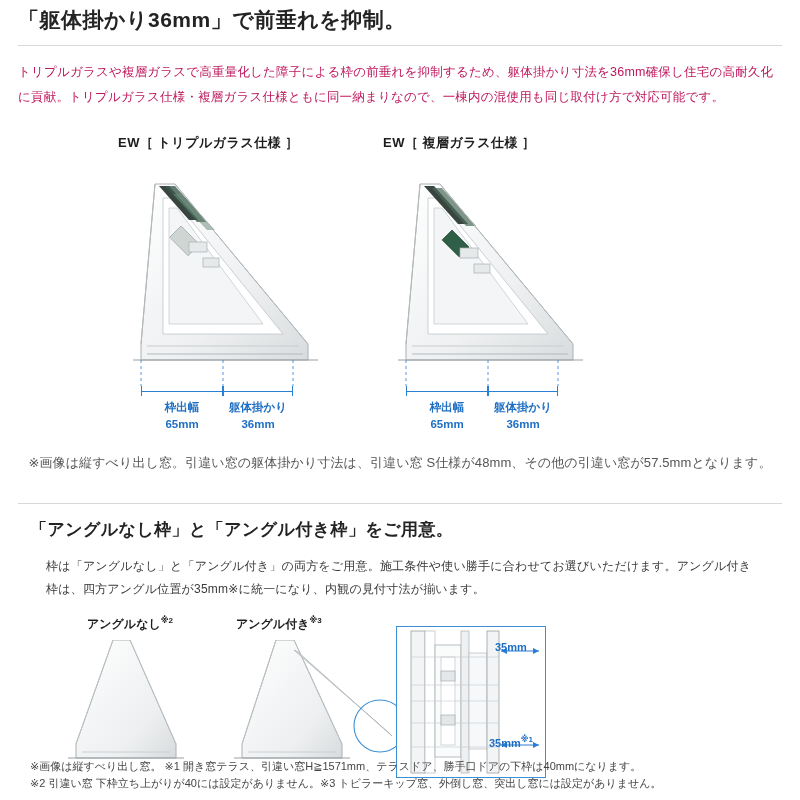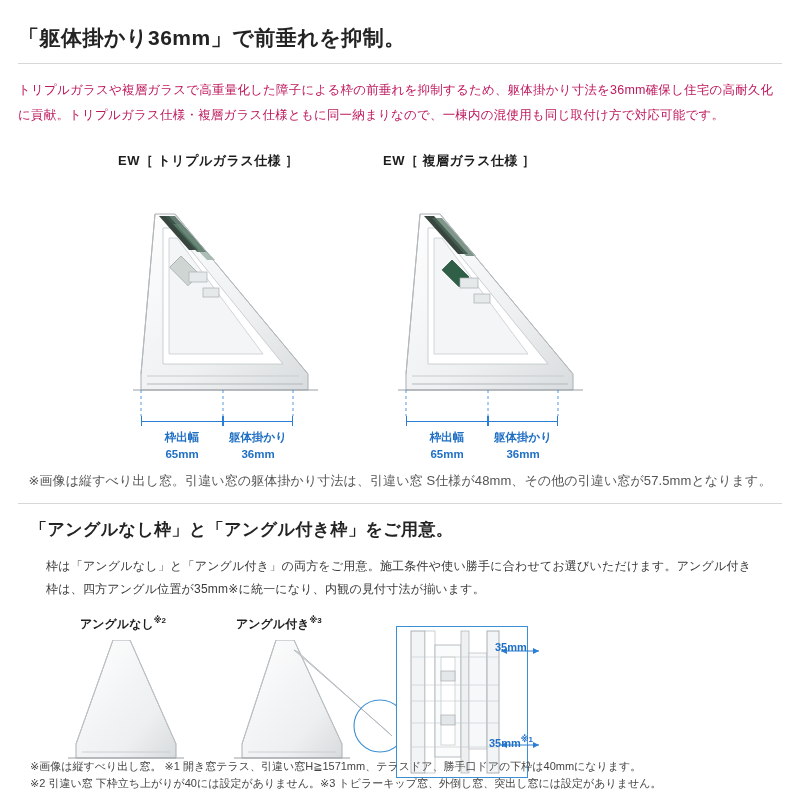--- a/index.html
+++ b/index.html
@@ -12,21 +12,21 @@
     width: 800px;
     height: 800px;
     font-family: "Liberation Sans", "DejaVu Sans", sans-serif;
     color: #2b2b2b;
     position: relative;
     overflow: hidden;
   }
 
   
   .section1 {
-    padding: 24px 18px 0 18px;
+    padding: 6px 18px 0 18px;
   }
   .heading1 {
     font-size: 21px;
     font-weight: bold;
     letter-spacing: 0.5px;
     color: #232323;
     margin: 0 0 12px 0;
     line-height: 1.3;
   }
   .divider {
@@ -58,21 +58,21 @@
   .fig-label.right { left: 365px; }
 
   
   .drawings {
     position: relative;
     height: 300px;
     margin-top: 4px;
   }
   .drawing {
     position: absolute;
-    top: 12px;
+    top: 0;
     width: 270px;
     height: 230px;
   }
   .drawing.left { left: 85px; }
   .drawing.right { left: 350px; }
   .dim-cell {
     text-align: center;
     color: #1f6fc4;
     font-size: 11.5px;
     font-weight: bold;
@@ -135,35 +135,35 @@
     position: relative;
     height: 22px;
     margin-top: 14px;
   }
   .angle-label {
     position: absolute;
     font-size: 12px;
     font-weight: bold;
     color: #1d1d1d;
   }
-  .angle-label.a { left: 62px; }
+  .angle-label.a { left: 69px; }
   .angle-label.b { left: 218px; }
   .sup { font-size: 8px; vertical-align: super; }
 
   .angle-drawings {
     position: relative;
     height: 160px;
     margin-top: 2px;
   }
 
   .callout-box {
     position: absolute;
     left: 378px;
     top: -14px;
-    width: 132px;
+    width: 150px;
     height: 152px;
     border: 1px solid #3b8fd4;
     background: #fff;
   }
   .callout-dim {
     position: absolute;
     color: #1f6fc4;
     font-size: 11px;
     font-weight: bold;
   }

